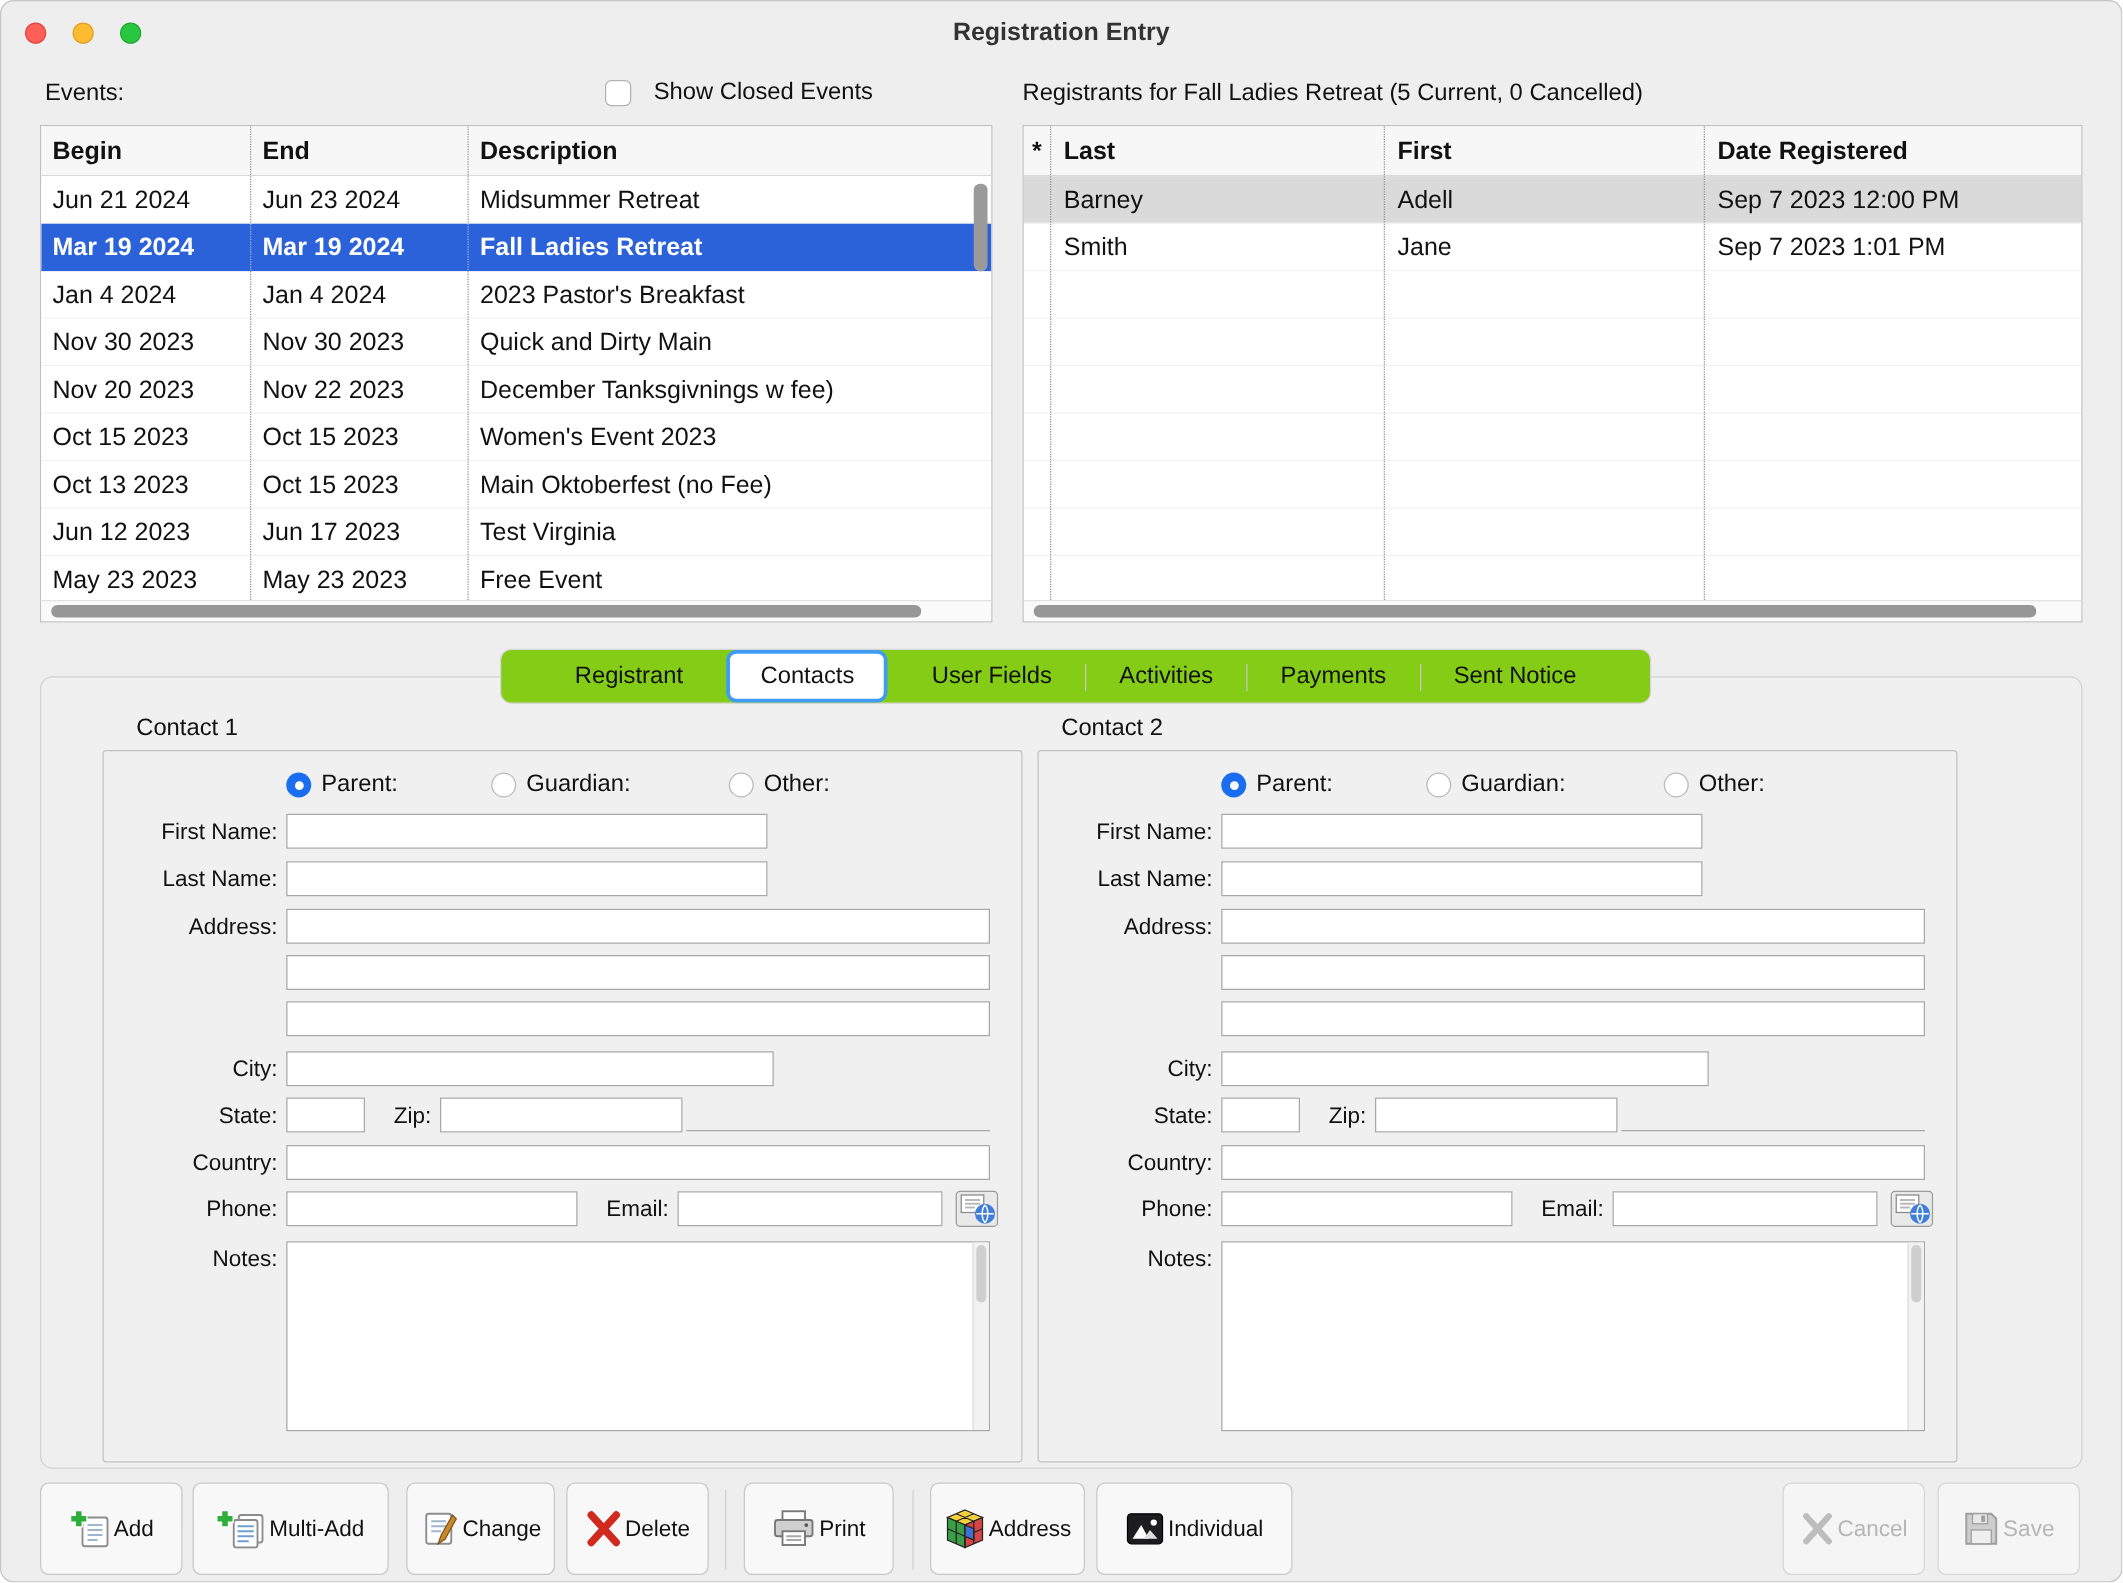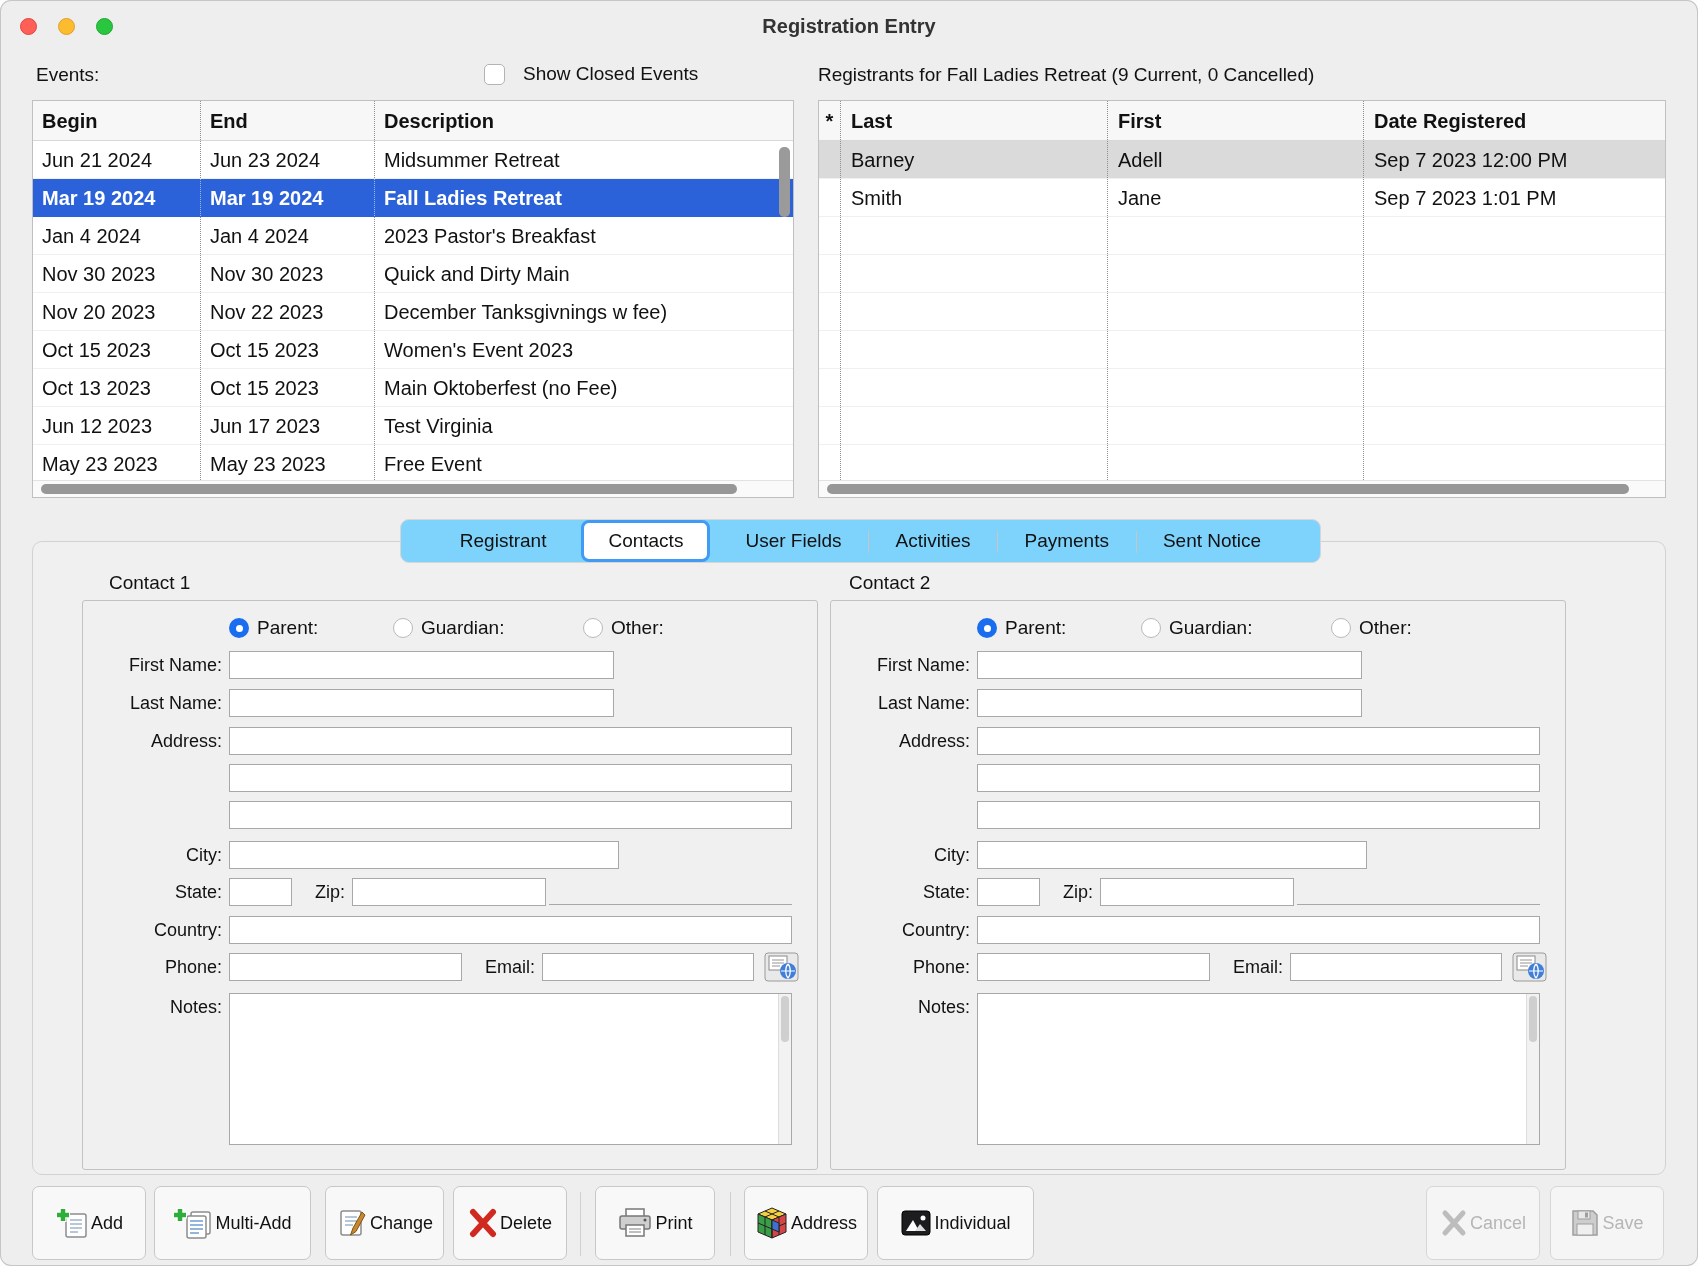--- a/index.html
+++ b/index.html
@@ -37,21 +37,21 @@
   .r-star{width:22px;border-right:1px dotted #8f8f8f;text-align:center;}
   .r-last{width:267px;padding-left:10px;border-right:1px dotted #8f8f8f;white-space:nowrap;overflow:hidden;}
   .r-first{width:256px;padding-left:10px;border-right:1px dotted #8f8f8f;white-space:nowrap;overflow:hidden;}
   .r-date{flex:1;padding-left:10px;white-space:nowrap;overflow:hidden;}
   .trow.rsel{background:#dadada;}
   .vthumb{position:absolute;right:3px;top:46px;width:11px;height:70px;background:#9a9a9a;border-radius:5px;}
   .hscroll{position:absolute;left:0;right:0;bottom:0;height:17px;background:#fafafa;border-top:1px solid #e2e2e2;}
   .hthumb{position:absolute;top:3px;height:10px;background:#979797;border-radius:5px;}
 
   
-  .tabbar{position:absolute;left:400px;top:519px;width:921px;height:44px;background:#7dd3fc;
+  .tabbar{position:absolute;left:400px;top:519px;width:921px;height:44px;background:#84cc16;
     border:1px solid #d6d6d6;border-radius:9px;display:flex;align-items:center;justify-content:center;z-index:3;}
   .tab{position:relative;display:flex;align-items:center;height:100%;padding:0 27px;font-size:19px;cursor:default;}
   .tab:not(:first-child)::before{content:"";position:absolute;left:0;top:11px;height:22px;width:1px;background:#c6c6c6;}
   .tab.active{height:auto;background:#fff;border:3px solid #3f9bf4;border-radius:8px;
     padding:7px 24px;margin:0 8px;}
   .tab.active::before{display:none;}
   .tab.active + .tab::before{display:none;}
 
   
   .panel{position:absolute;left:32px;top:541px;width:1634px;height:634px;background:#f1f0f0;
@@ -98,21 +98,21 @@
       <span class="light yellow"></span>
       <span class="light green"></span>
     </div>
   </div>
 
   <div class="sec-label" style="left:36px;top:64px">Events:</div>
   <label class="show-closed">
     <span class="checkbox"></span>
     <span>Show Closed Events</span>
   </label>
-  <div class="sec-label" style="left:818px;top:64px">Registrants for Fall Ladies Retreat (9 Current, 0 Cancelled)</div>
+  <div class="sec-label" style="left:818px;top:64px">Registrants for Fall Ladies Retreat (5 Current, 0 Cancelled)</div>
 
   <div class="table" style="left:32px;top:100px;width:762px;height:398px">
     <div class="thead">
       <div class="c-begin">Begin</div>
       <div class="c-end">End</div>
       <div class="c-desc">Description</div>
     </div>
     <div class="trow">
       <div class="c-begin">Jun 21 2024</div>
       <div class="c-end">Jun 23 2024</div>

